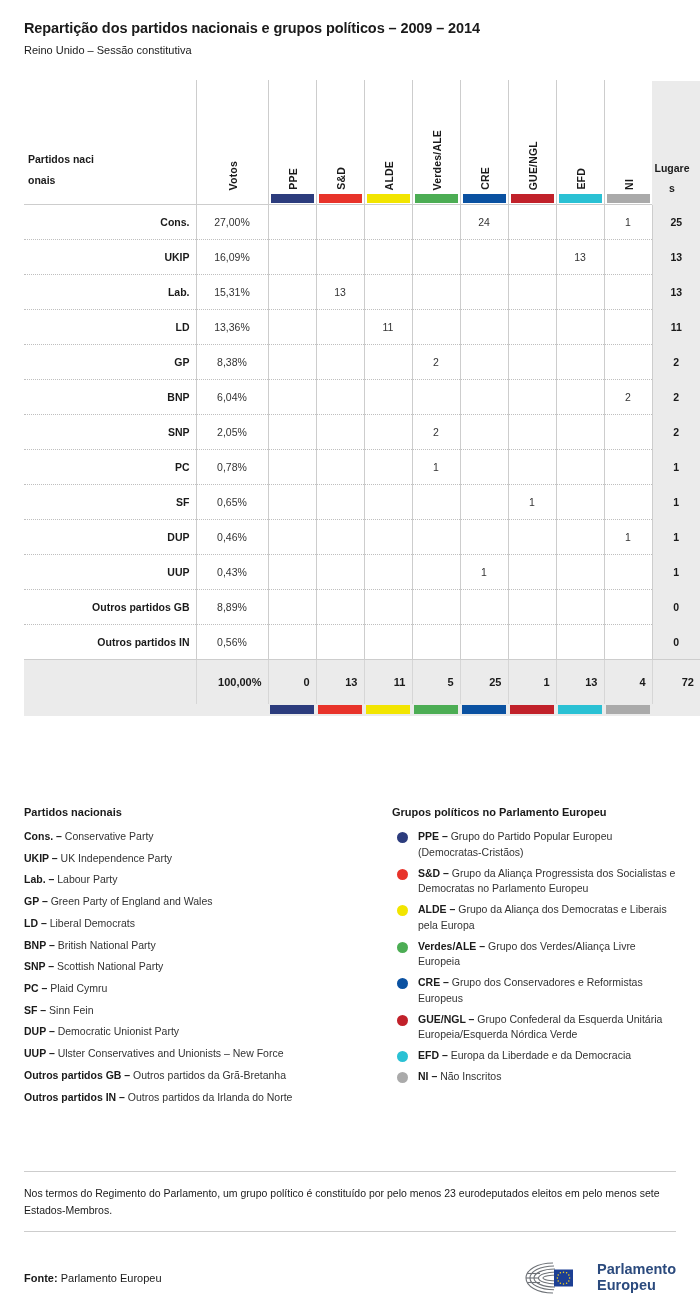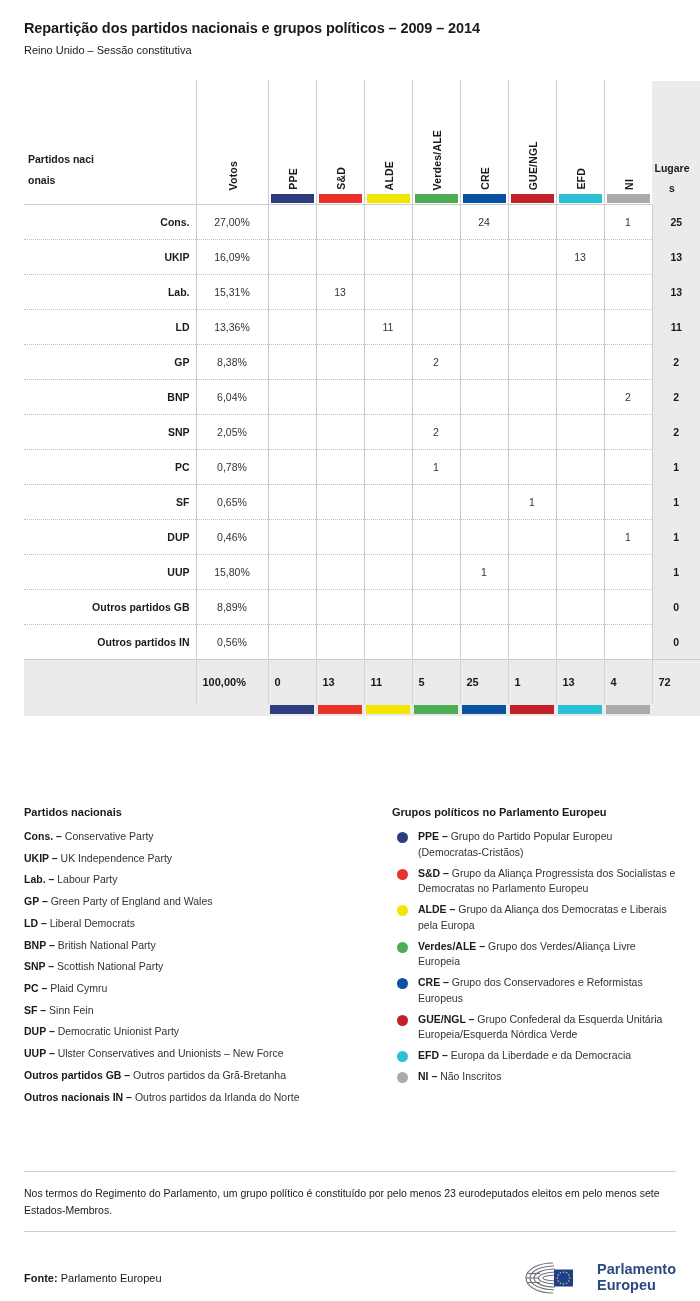--- a/index.html
+++ b/index.html
@@ -146,21 +146,21 @@
   
   tr.total td {
     height: 44px;
     background: #ebebeb;
     font-weight: bold;
     color: #1a1a1a;
     border-bottom: none;
     border-left: 1px solid #d6d6d6;
     border-top: 1px solid #cdcdcd;
     font-size: 11px;
-    text-align: left;
+    text-align: right;
     vertical-align: middle;
   }
   tr.total td.party { border-left: none; border-top: 1px solid #cdcdcd; }
   tr.total td.seats { border-left: 1px solid #d6d6d6; font-size: 11px; }
 
   
   tr.strip td { height: 12px; padding: 0; border: none; background: #ebebeb; }
   tr.strip td.party, tr.strip td.votes { background: #ebebeb; }
   tr.strip td.seats { background: #ebebeb; }
   .strip-bar { height: 9px; margin: 0 2px; }
@@ -472,21 +472,21 @@
           <td class="grp"></td>
           <td class="grp"></td>
           <td class="grp"></td>
           <td class="grp"></td>
           <td class="grp"></td>
           <td class="grp">1</td>
           <td class="seats">1</td>
         </tr>
         <tr>
           <td class="party">UUP</td>
-          <td class="votes">15,80%</td>
+          <td class="votes">0,43%</td>
           <td class="grp"></td>
           <td class="grp"></td>
           <td class="grp"></td>
           <td class="grp"></td>
           <td class="grp">1</td>
           <td class="grp"></td>
           <td class="grp"></td>
           <td class="grp"></td>
           <td class="seats">1</td>
         </tr>
@@ -571,21 +571,21 @@
         <div class="legend-row"><b>Lab. –</b> <span>Labour Party</span></div>
         <div class="legend-row"><b>GP –</b> <span>Green Party of England and Wales</span></div>
         <div class="legend-row"><b>LD –</b> <span>Liberal Democrats</span></div>
         <div class="legend-row"><b>BNP –</b> <span>British National Party</span></div>
         <div class="legend-row"><b>SNP –</b> <span>Scottish National Party</span></div>
         <div class="legend-row"><b>PC –</b> <span>Plaid Cymru</span></div>
         <div class="legend-row"><b>SF –</b> <span>Sinn Fein</span></div>
         <div class="legend-row"><b>DUP –</b> <span>Democratic Unionist Party</span></div>
         <div class="legend-row"><b>UUP –</b> <span>Ulster Conservatives and Unionists – New Force</span></div>
         <div class="legend-row"><b>Outros partidos GB –</b> <span>Outros partidos da Grã-Bretanha</span></div>
-        <div class="legend-row"><b>Outros nacionais IN –</b> <span>Outros partidos da Irlanda do Norte</span></div>
+        <div class="legend-row"><b>Outros partidos IN –</b> <span>Outros partidos da Irlanda do Norte</span></div>
       </div>
   </div>
   <div class="legend-col-right">
     <div class="legend-head">Grupos políticos no Parlamento Europeu</div>
     <div id="legend-groups-list">
         <div class="lg-item">
           <span class="lg-dot" style="background:#2c3c7d"></span>
           <span class="lg-text"><b>PPE –</b> <span>Grupo do Partido Popular Europeu (Democratas-Cristãos)</span></span>
         </div>
         <div class="lg-item">

